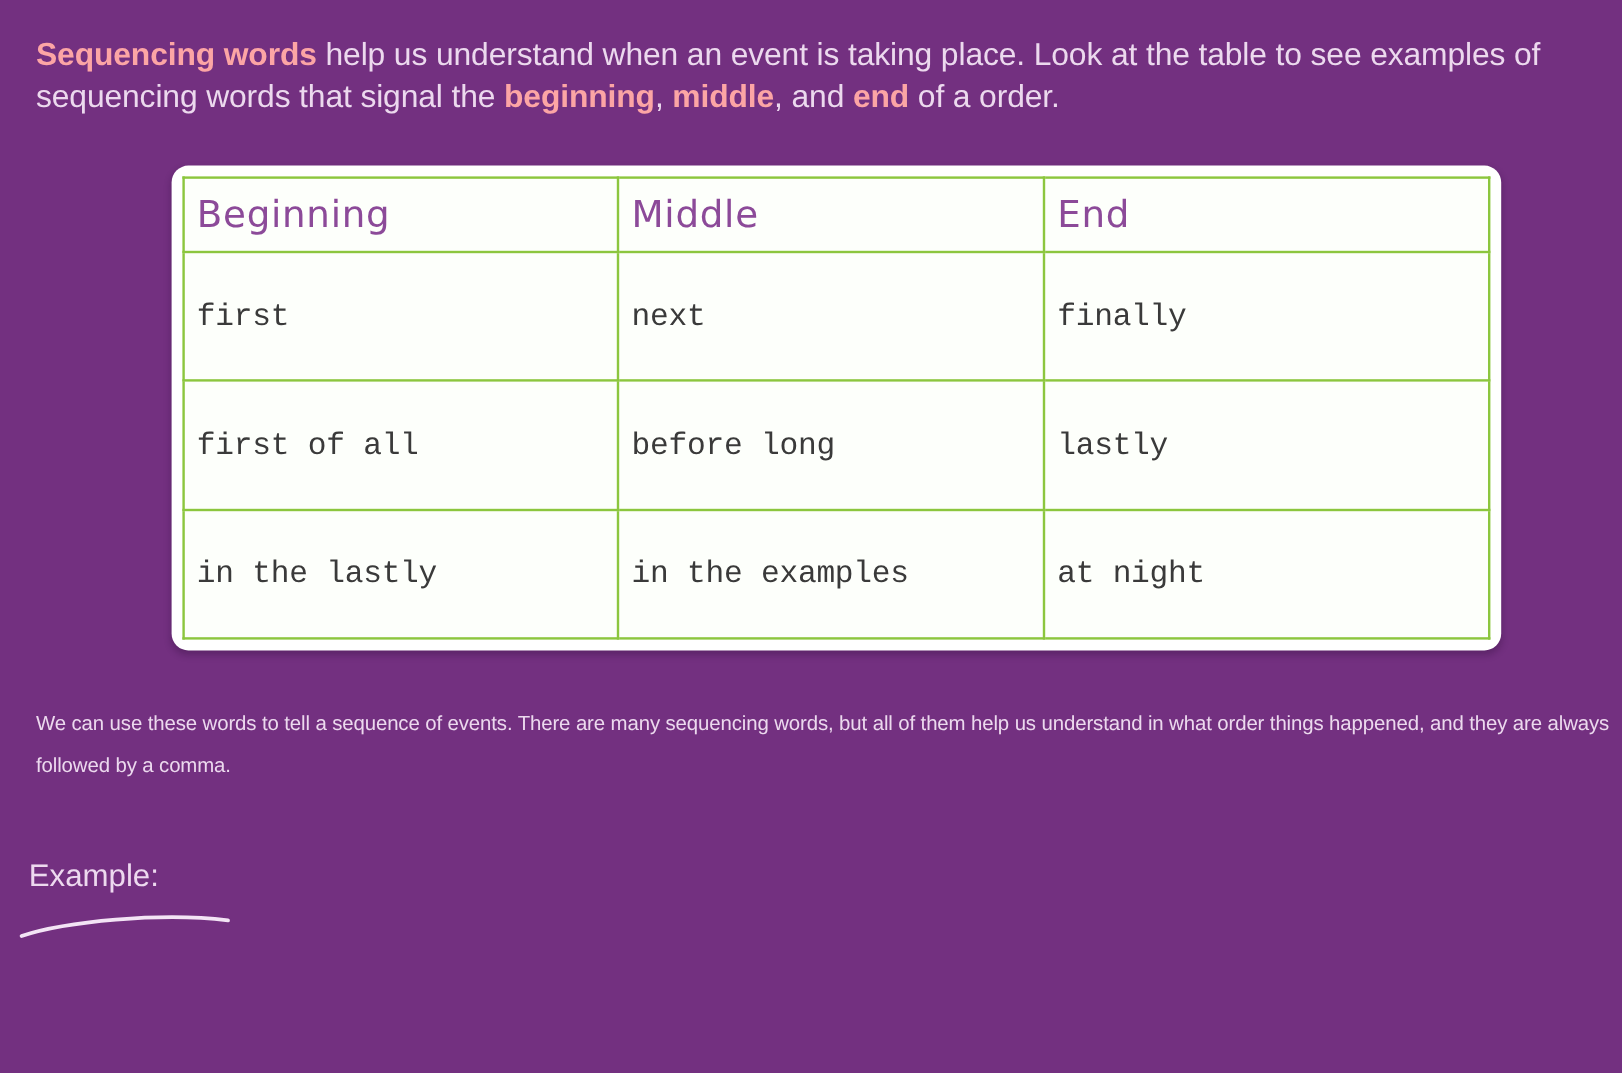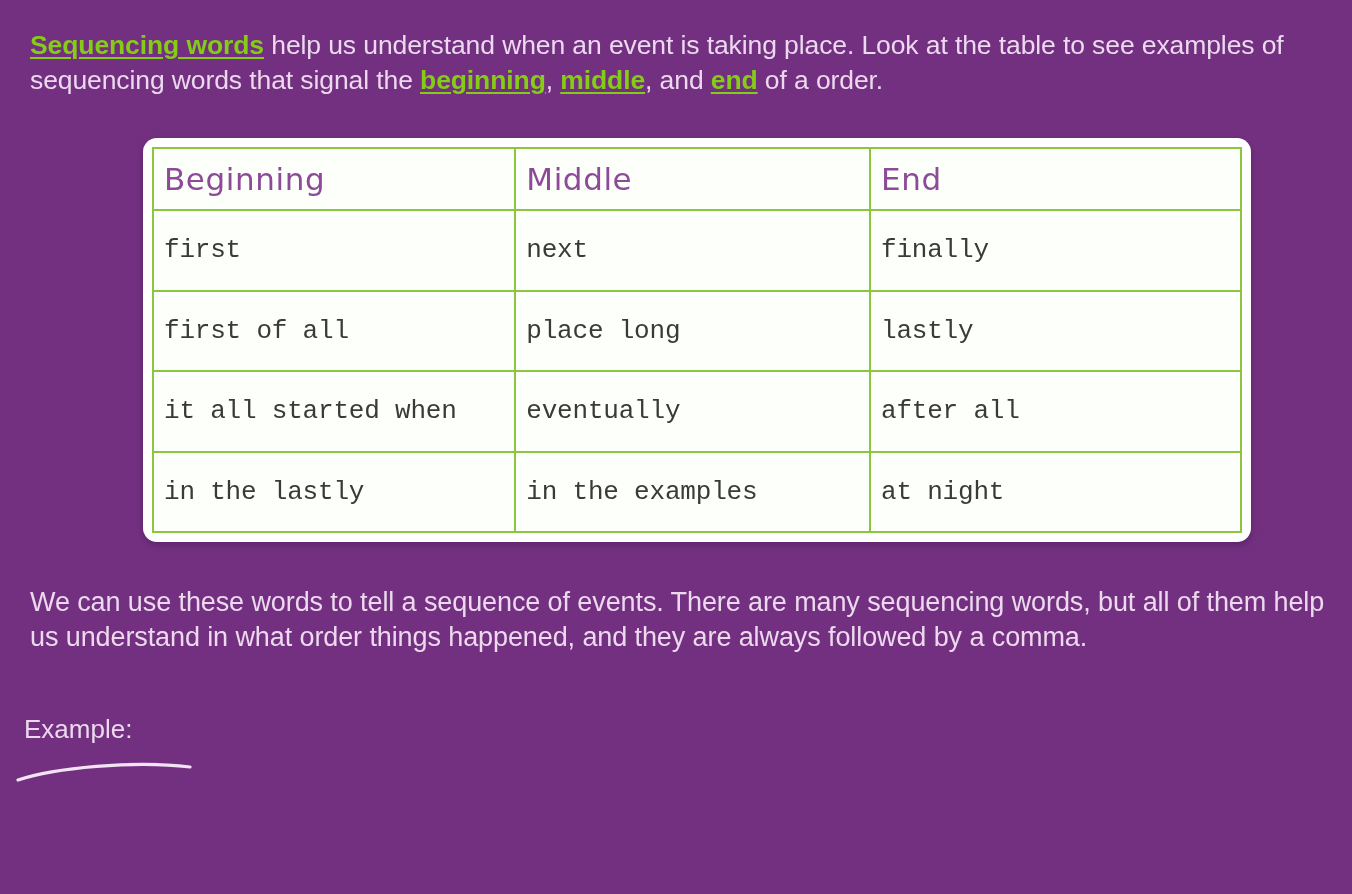--- a/index.html
+++ b/index.html
@@ -15,22 +15,21 @@
   .intro {
     position:absolute;
     left:30px; top:28px; width:1310px;
     font-size:26.5px;
     line-height:35px;
     color:#ecd9ee;
     letter-spacing:-0.1px;
   }
   .intro .strong {
     font-weight:bold;
-    color:#84cc16;
-    text-decoration:underline;
+    color:#fca5a5;
     text-underline-offset:3px;
     text-decoration-thickness:2px;
   }
 
   
   .table-frame {
     position:absolute;
     left:143px; top:138px;
     width:1108px; height:404px;
     background:#ffffff;
@@ -68,21 +67,21 @@
     height:54px;
     font-size:26px;
     color:#3a3a3a;
     letter-spacing:-0.2px;
   }
 
   
   .para2 {
     position:absolute;
     left:30px; top:585px; width:1312px;
-    font-size:27px;
+    font-size:17px;
     line-height:35px;
     color:#ecd9ee;
     letter-spacing:-0.1px;
   }
 
   
   .example-label {
     position:absolute;
     left:24px; top:714px;
     font-size:26px;
@@ -122,27 +121,22 @@
       </tr>
     </thead>
     <tbody>
       <tr>
         <td>first</td>
         <td>next</td>
         <td>finally</td>
       </tr>
       <tr>
         <td>first of all</td>
-        <td>place long</td>
+        <td>before long</td>
         <td>lastly</td>
-      </tr>
-      <tr>
-        <td>it all started when</td>
-        <td>eventually</td>
-        <td>after all</td>
       </tr>
       <tr>
         <td>in the lastly</td>
         <td>in the examples</td>
         <td>at night</td>
       </tr>
     </tbody>
   </table>
 </div>
 

